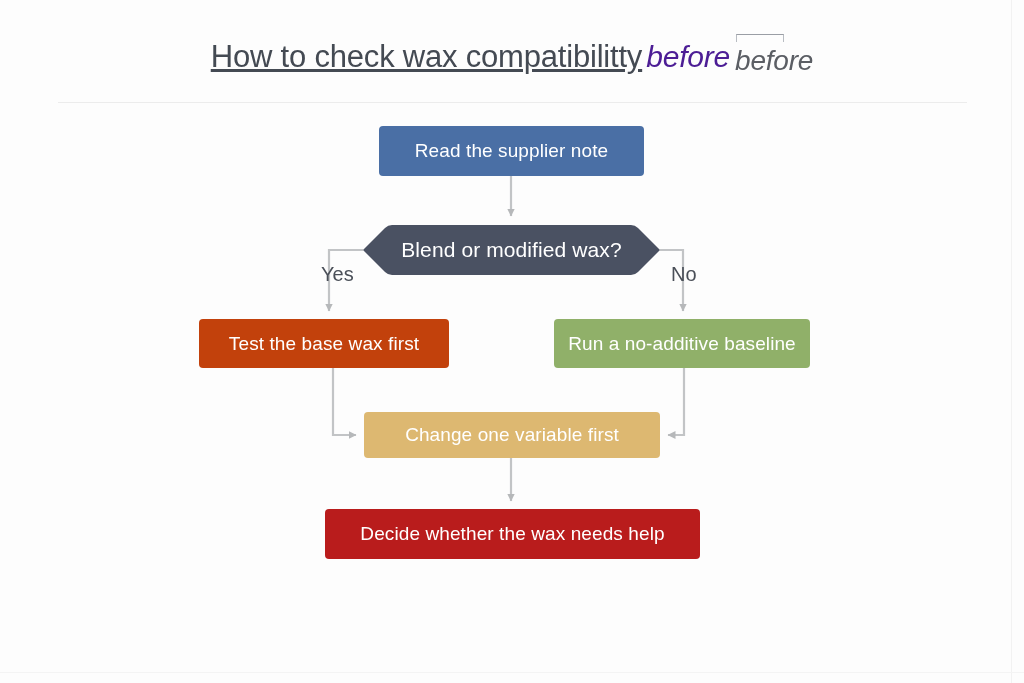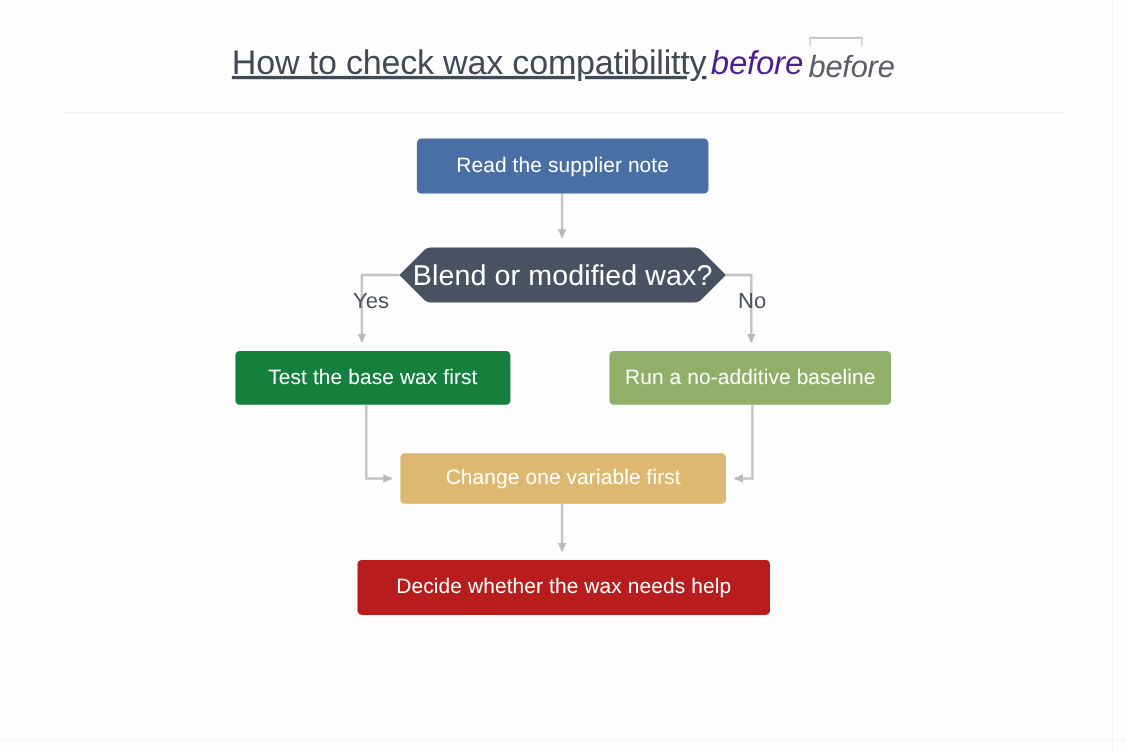--- a/index.html
+++ b/index.html
@@ -124,32 +124,32 @@
     font-weight: 400;
     text-align: center;
     white-space: nowrap;
     letter-spacing: 0.1px;
   }
   .node.rounded {
     border-radius: 4px;
   }
 
   #node-read    { left: 379px; top: 126px; width: 265px; height: 50px;  background: #4a6fa5; }
-  #node-test    { left: 214px; top: 319px; width: 250px; height: 49px;  background: #15803d; }
+  #node-test    { left: 199px; top: 319px; width: 250px; height: 49px;  background: #c2410c; }
   #node-run     { left: 554px; top: 319px; width: 256px; height: 49px;  background: #90b069; }
   #node-change  { left: 364px; top: 412px; width: 296px; height: 46px;  background: #ddb871; }
   #node-decide  { left: 325px; top: 509px; width: 375px; height: 50px;  background: #b91c1c; }
 
   #node-blend {
     left: 363px;
     top: 224px;
     width: 297px;
     height: 52px;
     color: #ffffff;
-    font-size: 26px;
+    font-size: 21px;
   }
   #node-blend .hexbody {
     position: absolute;
     left: 0;
     top: 0;
     width: 297px;
     height: 52px;
   }
   #node-blend .hexlabel {
     position: relative;

